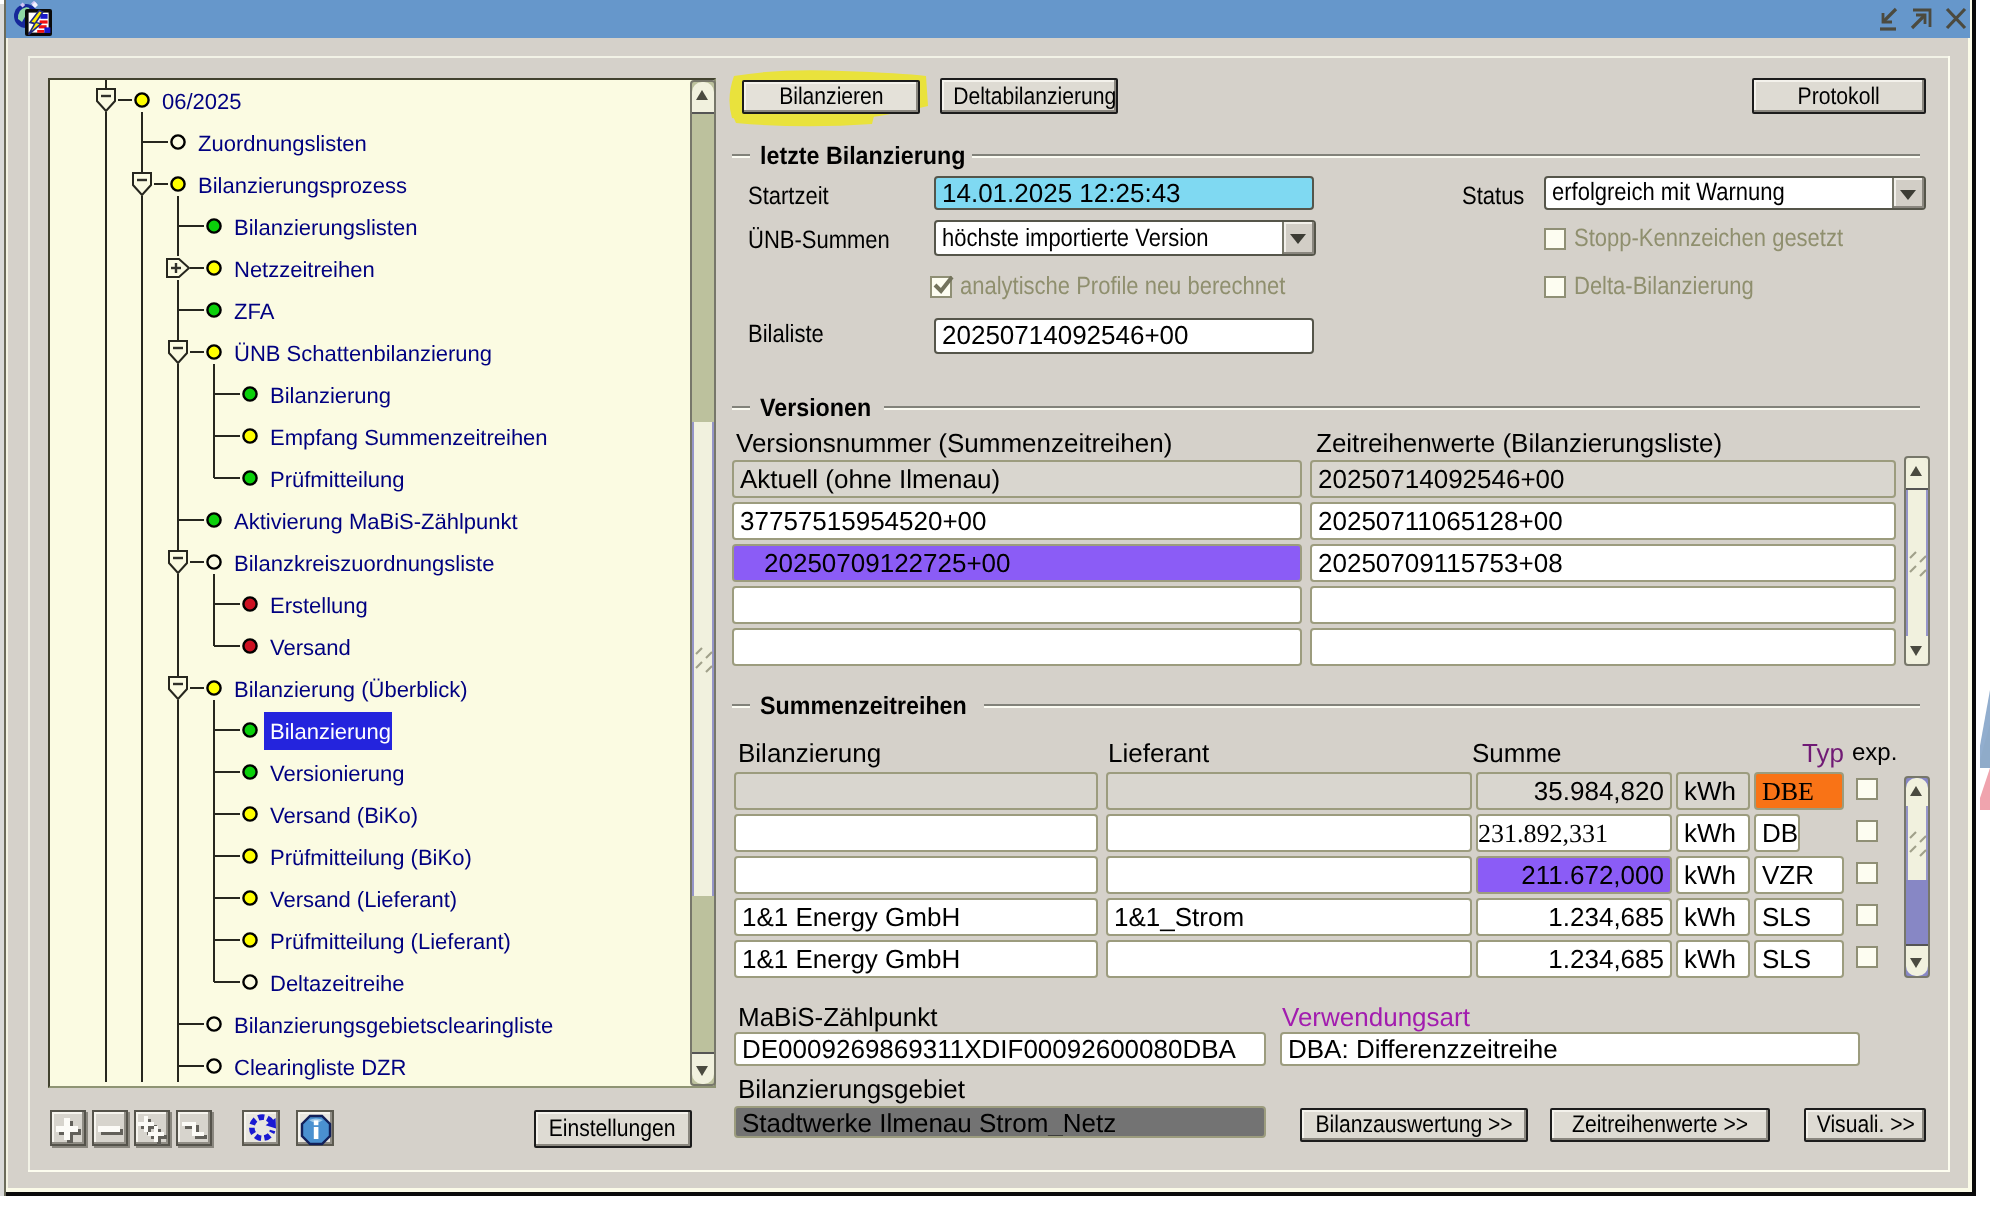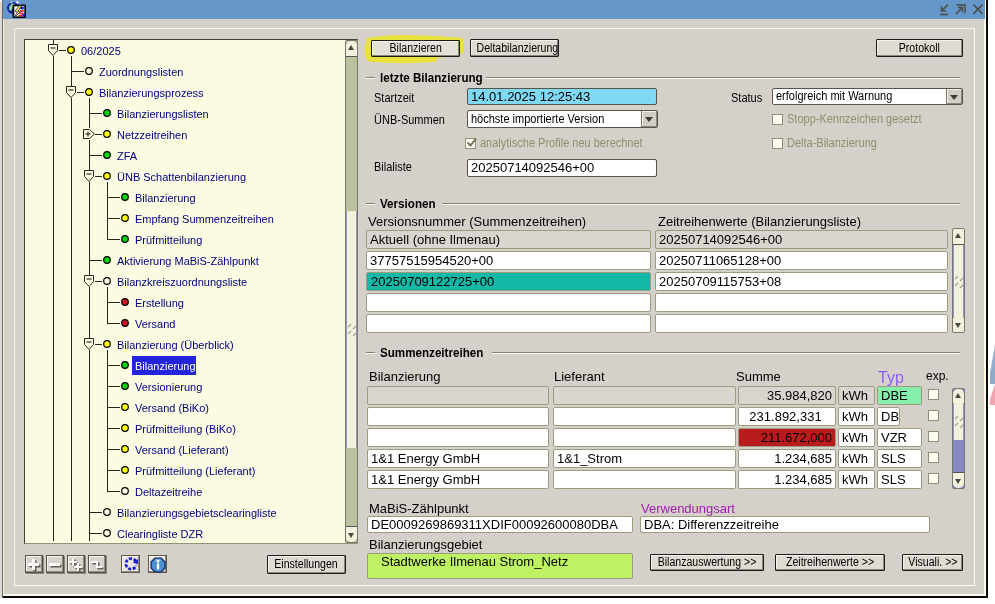--- a/index.html
+++ b/index.html
@@ -251,21 +251,21 @@
 <div style="position:absolute;left:366px;top:204px;width:9px;height:1px;background:#fbfbf2"></div>
 <div style="position:absolute;left:380px;top:197px;font-size:12.5px;color:#000000;white-space:nowrap;font-weight:bold;transform:scaleX(0.93);transform-origin:0 50%;">Versionen</div>
 <div style="position:absolute;left:442px;top:203px;width:518px;height:1px;background:#82827a"></div>
 <div style="position:absolute;left:442px;top:204px;width:518px;height:1px;background:#fbfbf2"></div>
 <div style="position:absolute;left:368px;top:214px;font-size:13px;color:#000000;white-space:nowrap;">Versionsnummer (Summenzeitreihen)</div>
 <div style="position:absolute;left:658px;top:214px;font-size:13px;color:#000000;white-space:nowrap;">Zeitreihenwerte (Bilanzierungsliste)</div>
 <div style="position:absolute;left:366px;top:230px;width:285px;height:19px;background:#d9d6cf;border:1px solid #9c9c7e;border-radius:2px;box-sizing:border-box;font-size:13px;color:#000000;white-space:nowrap;overflow:hidden;line-height:17px;padding-left:3px;">Aktuell (ohne Ilmenau)</div>
 <div style="position:absolute;left:655px;top:230px;width:293px;height:19px;background:#d9d6cf;border:1px solid #9c9c7e;border-radius:2px;box-sizing:border-box;font-size:13px;color:#000000;white-space:nowrap;overflow:hidden;line-height:17px;padding-left:3px;">20250714092546+00</div>
 <div style="position:absolute;left:366px;top:251px;width:285px;height:19px;background:#ffffff;border:1px solid #9c9c7e;border-radius:2px;box-sizing:border-box;font-size:13px;color:#000000;white-space:nowrap;overflow:hidden;line-height:17px;padding-left:3px;">37757515954520+00</div>
 <div style="position:absolute;left:655px;top:251px;width:293px;height:19px;background:#ffffff;border:1px solid #9c9c7e;border-radius:2px;box-sizing:border-box;font-size:13px;color:#000000;white-space:nowrap;overflow:hidden;line-height:17px;padding-left:3px;">20250711065128+00</div>
-<div style="position:absolute;left:366px;top:272px;width:285px;height:19px;background:#14b8a6;border:1px solid #9c9c7e;border-radius:2px;box-sizing:border-box;font-size:13px;color:#000000;white-space:nowrap;overflow:hidden;line-height:17px;padding-left:4px;">20250709122725+00</div>
+<div style="position:absolute;left:366px;top:272px;width:285px;height:19px;background:#8b5cf6;border:1px solid #9c9c7e;border-radius:2px;box-sizing:border-box;font-size:13px;color:#000000;white-space:nowrap;overflow:hidden;line-height:17px;padding-left:15px;">20250709122725+00</div>
 <div style="position:absolute;left:655px;top:272px;width:293px;height:19px;background:#ffffff;border:1px solid #9c9c7e;border-radius:2px;box-sizing:border-box;font-size:13px;color:#000000;white-space:nowrap;overflow:hidden;line-height:17px;padding-left:3px;">20250709115753+08</div>
 <div style="position:absolute;left:366px;top:293px;width:285px;height:19px;background:#ffffff;border:1px solid #9c9c7e;border-radius:2px;box-sizing:border-box;font-size:13px;color:#000000;white-space:nowrap;overflow:hidden;line-height:17px;padding-left:3px;"></div>
 <div style="position:absolute;left:655px;top:293px;width:293px;height:19px;background:#ffffff;border:1px solid #9c9c7e;border-radius:2px;box-sizing:border-box;font-size:13px;color:#000000;white-space:nowrap;overflow:hidden;line-height:17px;padding-left:3px;"></div>
 <div style="position:absolute;left:366px;top:314px;width:285px;height:19px;background:#ffffff;border:1px solid #9c9c7e;border-radius:2px;box-sizing:border-box;font-size:13px;color:#000000;white-space:nowrap;overflow:hidden;line-height:17px;padding-left:3px;"></div>
 <div style="position:absolute;left:655px;top:314px;width:293px;height:19px;background:#ffffff;border:1px solid #9c9c7e;border-radius:2px;box-sizing:border-box;font-size:13px;color:#000000;white-space:nowrap;overflow:hidden;line-height:17px;padding-left:3px;"></div>
 <div style="position:absolute;left:952px;top:228px;width:13px;height:105px;background:#eFeFdC;border:1px solid #77776a;border-radius:2px;box-sizing:border-box">
     <div style="position:absolute;left:0;top:0;width:11px;height:15px;background:#f1f1de;border-bottom:1.5px solid #555;border-radius:5px 5px 0 0"></div>
     <div style="position:absolute;left:2px;top:4px;width:0;height:0;border-left:3.5px solid transparent;border-right:3.5px solid transparent;border-bottom:5px solid #4a4a40"></div>
     <div style="position:absolute;left:0;bottom:0;width:11px;height:15px;background:#f1f1de;border-top:1.5px solid #555;border-radius:0 0 5px 5px"></div>
     <div style="position:absolute;left:2px;bottom:4px;width:0;height:0;border-left:3.5px solid transparent;border-right:3.5px solid transparent;border-top:5px solid #4a4a40"></div>
@@ -280,37 +280,37 @@
     </svg>
   </div>
 <div style="position:absolute;left:366px;top:352px;width:9px;height:1px;background:#82827a"></div>
 <div style="position:absolute;left:366px;top:353px;width:9px;height:1px;background:#fbfbf2"></div>
 <div style="position:absolute;left:380px;top:346px;font-size:12.5px;color:#000000;white-space:nowrap;font-weight:bold;transform:scaleX(0.93);transform-origin:0 50%;">Summenzeitreihen</div>
 <div style="position:absolute;left:492px;top:352px;width:468px;height:1px;background:#82827a"></div>
 <div style="position:absolute;left:492px;top:353px;width:468px;height:1px;background:#fbfbf2"></div>
 <div style="position:absolute;left:369px;top:369px;font-size:13px;color:#000000;white-space:nowrap;">Bilanzierung</div>
 <div style="position:absolute;left:554px;top:369px;font-size:13px;color:#000000;white-space:nowrap;">Lieferant</div>
 <div style="position:absolute;left:736px;top:369px;font-size:13px;color:#000000;white-space:nowrap;">Summe</div>
-<div style="position:absolute;left:878px;top:369px;font-size:16px;color:#8b5cf6;white-space:nowrap;">Typ</div>
+<div style="position:absolute;left:901px;top:369px;font-size:13px;color:#701a75;white-space:nowrap;">Typ</div>
 <div style="position:absolute;left:926px;top:369px;font-size:12px;color:#000000;white-space:nowrap;">exp.</div>
 <div style="position:absolute;left:367px;top:386px;width:182px;height:19px;background:#d9d6cf;border:1px solid #9c9c7e;border-radius:2px;box-sizing:border-box;font-size:13px;color:#000000;white-space:nowrap;overflow:hidden;line-height:17px;padding-left:3px;"></div>
 <div style="position:absolute;left:553px;top:386px;width:183px;height:19px;background:#d9d6cf;border:1px solid #9c9c7e;border-radius:2px;box-sizing:border-box;font-size:13px;color:#000000;white-space:nowrap;overflow:hidden;line-height:17px;padding-left:3px;"></div>
 <div style="position:absolute;left:738px;top:386px;width:98px;height:19px;background:#d9d6cf;border:1px solid #9c9c7e;border-radius:2px;box-sizing:border-box;font-size:13px;color:#000000;white-space:nowrap;overflow:hidden;line-height:17px;text-align:right;padding-right:3px;">35.984,820</div>
 <div style="position:absolute;left:838px;top:386px;width:37px;height:19px;background:#d9d6cf;border:1px solid #9c9c7e;border-radius:2px;box-sizing:border-box;font-size:13px;color:#000000;white-space:nowrap;overflow:hidden;line-height:17px;padding-left:3px;">kWh</div>
-<div style="position:absolute;left:877px;top:386px;width:45px;height:19px;background:#86efac;border:1px solid #9c9c7e;border-radius:2px;box-sizing:border-box;font-size:13px;color:#000000;white-space:nowrap;overflow:hidden;line-height:17px;padding-left:3px;">DBE</div>
+<div style="position:absolute;left:877px;top:386px;width:45px;height:19px;background:#f97316;border:1px solid #9c9c7e;border-radius:2px;box-sizing:border-box;font-size:13px;color:#000000;white-space:nowrap;overflow:hidden;line-height:17px;padding-left:3px;font-family:Liberation Serif, serif;">DBE</div>
 <div style="position:absolute;left:928px;top:389px;width:11px;height:11px;background:#fdfdf1;border:1px solid #8f8f75;box-sizing:border-box"></div>
 <div style="position:absolute;left:367px;top:407px;width:182px;height:19px;background:#ffffff;border:1px solid #9c9c7e;border-radius:2px;box-sizing:border-box;font-size:13px;color:#000000;white-space:nowrap;overflow:hidden;line-height:17px;padding-left:3px;"></div>
 <div style="position:absolute;left:553px;top:407px;width:183px;height:19px;background:#ffffff;border:1px solid #9c9c7e;border-radius:2px;box-sizing:border-box;font-size:13px;color:#000000;white-space:nowrap;overflow:hidden;line-height:17px;padding-left:3px;"></div>
-<div style="position:absolute;left:738px;top:407px;width:98px;height:19px;background:#ffffff;border:1px solid #9c9c7e;border-radius:2px;box-sizing:border-box;font-size:13px;color:#000000;white-space:nowrap;overflow:hidden;line-height:17px;text-align:center;padding-right:3px;">231.892,331</div>
+<div style="position:absolute;left:738px;top:407px;width:98px;height:19px;background:#ffffff;border:1px solid #9c9c7e;border-radius:2px;box-sizing:border-box;font-size:13px;color:#000000;white-space:nowrap;overflow:hidden;line-height:17px;text-align:left;padding-right:3px;font-family:Liberation Serif, serif;">231.892,331</div>
 <div style="position:absolute;left:838px;top:407px;width:37px;height:19px;background:#ffffff;border:1px solid #9c9c7e;border-radius:2px;box-sizing:border-box;font-size:13px;color:#000000;white-space:nowrap;overflow:hidden;line-height:17px;padding-left:3px;">kWh</div>
 <div style="position:absolute;left:877px;top:407px;width:23px;height:19px;background:#ffffff;border:1px solid #9c9c7e;border-radius:2px;box-sizing:border-box;font-size:13px;color:#000000;white-space:nowrap;overflow:hidden;line-height:17px;padding-left:3px;">DBI</div>
 <div style="position:absolute;left:928px;top:410px;width:11px;height:11px;background:#fdfdf1;border:1px solid #8f8f75;box-sizing:border-box"></div>
 <div style="position:absolute;left:367px;top:428px;width:182px;height:19px;background:#ffffff;border:1px solid #9c9c7e;border-radius:2px;box-sizing:border-box;font-size:13px;color:#000000;white-space:nowrap;overflow:hidden;line-height:17px;padding-left:3px;"></div>
 <div style="position:absolute;left:553px;top:428px;width:183px;height:19px;background:#ffffff;border:1px solid #9c9c7e;border-radius:2px;box-sizing:border-box;font-size:13px;color:#000000;white-space:nowrap;overflow:hidden;line-height:17px;padding-left:3px;"></div>
-<div style="position:absolute;left:738px;top:428px;width:98px;height:19px;background:#b91c1c;border:1px solid #9c9c7e;border-radius:2px;box-sizing:border-box;font-size:13px;color:#000000;white-space:nowrap;overflow:hidden;line-height:17px;text-align:right;padding-right:3px;">211.672,000</div>
+<div style="position:absolute;left:738px;top:428px;width:98px;height:19px;background:#8b5cf6;border:1px solid #9c9c7e;border-radius:2px;box-sizing:border-box;font-size:13px;color:#000000;white-space:nowrap;overflow:hidden;line-height:17px;text-align:right;padding-right:3px;">211.672,000</div>
 <div style="position:absolute;left:838px;top:428px;width:37px;height:19px;background:#ffffff;border:1px solid #9c9c7e;border-radius:2px;box-sizing:border-box;font-size:13px;color:#000000;white-space:nowrap;overflow:hidden;line-height:17px;padding-left:3px;">kWh</div>
 <div style="position:absolute;left:877px;top:428px;width:45px;height:19px;background:#ffffff;border:1px solid #9c9c7e;border-radius:2px;box-sizing:border-box;font-size:13px;color:#000000;white-space:nowrap;overflow:hidden;line-height:17px;padding-left:3px;">VZR</div>
 <div style="position:absolute;left:928px;top:431px;width:11px;height:11px;background:#fdfdf1;border:1px solid #8f8f75;box-sizing:border-box"></div>
 <div style="position:absolute;left:367px;top:449px;width:182px;height:19px;background:#ffffff;border:1px solid #9c9c7e;border-radius:2px;box-sizing:border-box;font-size:13px;color:#000000;white-space:nowrap;overflow:hidden;line-height:17px;padding-left:3px;">1&amp;1 Energy GmbH</div>
 <div style="position:absolute;left:553px;top:449px;width:183px;height:19px;background:#ffffff;border:1px solid #9c9c7e;border-radius:2px;box-sizing:border-box;font-size:13px;color:#000000;white-space:nowrap;overflow:hidden;line-height:17px;padding-left:3px;">1&amp;1_Strom</div>
 <div style="position:absolute;left:738px;top:449px;width:98px;height:19px;background:#ffffff;border:1px solid #9c9c7e;border-radius:2px;box-sizing:border-box;font-size:13px;color:#000000;white-space:nowrap;overflow:hidden;line-height:17px;text-align:right;padding-right:3px;">1.234,685</div>
 <div style="position:absolute;left:838px;top:449px;width:37px;height:19px;background:#ffffff;border:1px solid #9c9c7e;border-radius:2px;box-sizing:border-box;font-size:13px;color:#000000;white-space:nowrap;overflow:hidden;line-height:17px;padding-left:3px;">kWh</div>
 <div style="position:absolute;left:877px;top:449px;width:45px;height:19px;background:#ffffff;border:1px solid #9c9c7e;border-radius:2px;box-sizing:border-box;font-size:13px;color:#000000;white-space:nowrap;overflow:hidden;line-height:17px;padding-left:3px;">SLS</div>
 <div style="position:absolute;left:928px;top:452px;width:11px;height:11px;background:#fdfdf1;border:1px solid #8f8f75;box-sizing:border-box"></div>
 <div style="position:absolute;left:367px;top:470px;width:182px;height:19px;background:#ffffff;border:1px solid #9c9c7e;border-radius:2px;box-sizing:border-box;font-size:13px;color:#000000;white-space:nowrap;overflow:hidden;line-height:17px;padding-left:3px;">1&amp;1 Energy GmbH</div>
@@ -332,15 +332,15 @@
         <line x1="1" y1="11" x2="4" y2="8"></line>
         <line x1="6" y1="13" x2="9" y2="10"></line>
       </g>
     </svg>
   </div>
 <div style="position:absolute;left:369px;top:501px;font-size:13px;color:#000000;white-space:nowrap;">MaBiS-Zählpunkt</div>
 <div style="position:absolute;left:641px;top:501px;font-size:13px;color:#a21caf;white-space:nowrap;">Verwendungsart</div>
 <div style="position:absolute;left:367px;top:516px;width:266px;height:17px;background:#ffffff;border:1px solid #9c9c7e;border-radius:2px;box-sizing:border-box;font-size:13px;color:#000000;white-space:nowrap;overflow:hidden;line-height:15px;padding-left:3px;">DE0009269869311XDIF00092600080DBA</div>
 <div style="position:absolute;left:640px;top:516px;width:290px;height:17px;background:#ffffff;border:1px solid #9c9c7e;border-radius:2px;box-sizing:border-box;font-size:13px;color:#000000;white-space:nowrap;overflow:hidden;line-height:15px;padding-left:3px;">DBA: Differenzzeitreihe</div>
 <div style="position:absolute;left:369px;top:537px;font-size:13px;color:#000000;white-space:nowrap;">Bilanzierungsgebiet</div>
-<div style="position:absolute;left:367px;top:553px;width:266px;height:26px;background:#bef264;border:1px solid #9c9c7e;border-radius:2px;box-sizing:border-box;font-size:13px;color:#000000;white-space:nowrap;overflow:hidden;line-height:16px;padding-left:13px;">Stadtwerke Ilmenau Strom_Netz</div>
+<div style="position:absolute;left:367px;top:553px;width:266px;height:16px;background:#737373;border:1px solid #9c9c7e;border-radius:2px;box-sizing:border-box;font-size:13px;color:#000000;white-space:nowrap;overflow:hidden;line-height:16px;padding-left:3px;">Stadtwerke Ilmenau Strom_Netz</div>
 <div style="position:absolute;left:650px;top:554px;width:114px;height:17px;background:#dedbd3;border:1px solid #1c1c1c;box-sizing:border-box;text-align:center;line-height:15px;font-size:12px;color:#000;box-shadow:inset -1px -1px 0 #8a877f, inset 1px 1px 0 #f4f2ec;border-radius:1px;white-space:nowrap;"><span style="display:inline-block;transform:scaleX(0.88);transform-origin:50% 50%">Bilanzauswertung &gt;&gt;</span></div>
 <div style="position:absolute;left:775px;top:554px;width:110px;height:17px;background:#dedbd3;border:1px solid #1c1c1c;box-sizing:border-box;text-align:center;line-height:15px;font-size:12px;color:#000;box-shadow:inset -1px -1px 0 #8a877f, inset 1px 1px 0 #f4f2ec;border-radius:1px;white-space:nowrap;"><span style="display:inline-block;transform:scaleX(0.88);transform-origin:50% 50%">Zeitreihenwerte &gt;&gt;</span></div>
 <div style="position:absolute;left:902px;top:554px;width:61px;height:17px;background:#dedbd3;border:1px solid #1c1c1c;box-sizing:border-box;text-align:center;line-height:15px;font-size:12px;color:#000;box-shadow:inset -1px -1px 0 #8a877f, inset 1px 1px 0 #f4f2ec;border-radius:1px;white-space:nowrap;"><span style="display:inline-block;transform:scaleX(0.88);transform-origin:50% 50%">Visuali. &gt;&gt;</span></div>
 </body></html>

